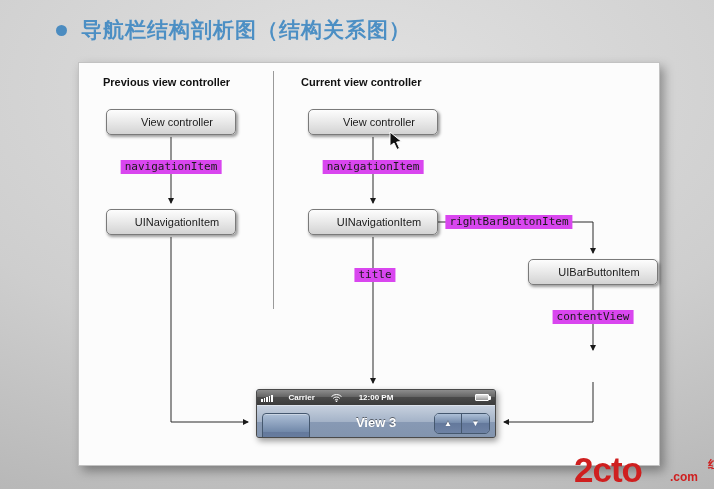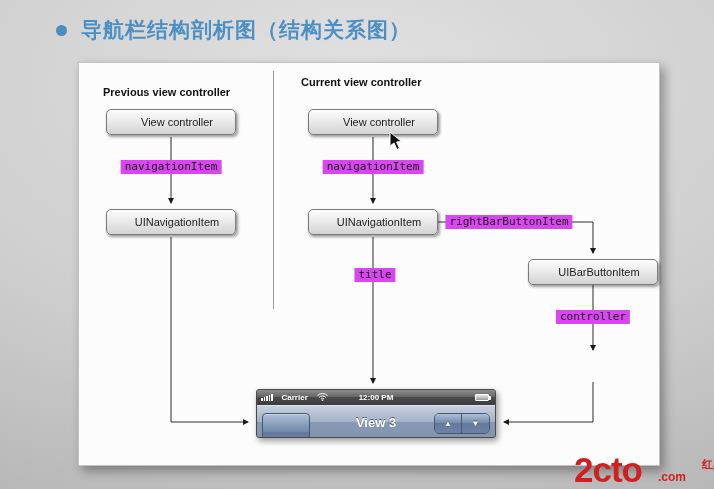--- a/index.html
+++ b/index.html
@@ -48,21 +48,21 @@
   .phone {
     left: 177px; top: 326px; width: 240px; height: 49px;
     border: 1px solid #4a4a4a; border-radius: 3px; overflow: hidden;
     box-shadow: 2px 3px 6px rgba(0,0,0,0.4); z-index: 2; background: #8294ae;
   }
   .statusbar {
     position: relative; height: 15px; color: #fff; font-size: 8px; font-weight: bold;
     background: linear-gradient(#8d8d8d, #626262 49%, #4a4a4a 50%, #3c3c3c);
     display: flex; align-items: center; padding: 0 4px;
   }
-  .statusbar .left-group { display: flex; align-items: flex-start; gap: 9px; }
+  .statusbar .left-group { display: flex; align-items: flex-end; gap: 16px; }
   .sig-bars { display: flex; align-items: flex-end; gap: 1px; height: 8px; }
   .sig-bars i { display: block; width: 1.5px; background: #fff; }
   .sig-bars i:nth-child(1){height:3px}.sig-bars i:nth-child(2){height:4px}
   .sig-bars i:nth-child(3){height:5px}.sig-bars i:nth-child(4){height:6px}
   .sig-bars i:nth-child(5){height:7px}
   .time { position: absolute; left: 50%; transform: translateX(-50%); }
   .battery { margin-left: auto; display: flex; align-items: center; }
   .battery .cell { width: 14px; height: 7px; border: 1px solid #fff; border-radius: 1px; background: linear-gradient(#e8e8e8,#9a9a9a); }
   .battery .nub { width: 2px; height: 4px; background: #fff; border-radius: 0 1px 1px 0; }
 
@@ -95,24 +95,24 @@
     text-shadow: 0 -1px 0 rgba(0,0,0,0.45);
     background: linear-gradient(#aec0d7, #7289aa 49%, #64799c 50%, #6e82a4);
   }
   .segctl .seg:first-child { border-right: 1px solid #45586f; }
 
   .cursor { z-index: 6; }
 
   
   .watermark {
     position: absolute; left: 574px; top: 438px; width: 140px; height: 48px;
-    display: flex; align-items: flex-end; gap: 16px; z-index: 9;
+    display: flex; align-items: flex-end; gap: 10px; z-index: 9;
   }
   .wm-brand { font-size: 35px; font-weight: bold; color: #cf1f1f; line-height: 0.95; letter-spacing: -1px; }
-  .wm-domain { font-size: 12px; font-weight: bold; color: #cf1f1f; margin-bottom: 2px; }
+  .wm-domain { font-size: 12px; font-weight: bold; color: #cf1f1f; margin-bottom: 2px; margin-left: 18px; }
   .wm-name { font-size: 11px; font-weight: bold; color: #cf1f1f; margin-bottom: 14px; white-space: nowrap; }
 </style>
 </head>
 <body>
 
 <div class="slide-title-row">
   <span class="title-bullet"></span>
   <span class="slide-title">导航栏结构剖析图（结构关系图）</span>
 </div>
 
@@ -128,35 +128,35 @@
       <path d="M92 74 V140" marker-end="url(#arr)"></path>
       <path d="M92 174 V359 H169" marker-end="url(#arr)"></path>
       <path d="M294 74 V140" marker-end="url(#arr)"></path>
       <path d="M294 174 V320" marker-end="url(#arr)"></path>
       <path d="M359 159 H514 V190" marker-end="url(#arr)"></path>
       <path d="M514 222 V287" marker-end="url(#arr)"></path>
       <path d="M514 319 V359 H425" marker-end="url(#arr)"></path>
     </g>
   </svg>
 
-  <div class="col-header" style="left:24px; top:13px;margin-top:10px;">Previous view controller</div>
+  <div class="col-header" style="left:24px; top:13px;">Previous view controller</div>
   <div class="col-header" style="left:222px; top:13px;text-align:right;">Current view controller</div>
   <div class="divider" style="left:194px; top:8px; height:238px;"></div>
 
   <div class="node" style="left:27px; top:46px;">View controller</div>
   <div class="mono-label" style="left:92px; top:97px;">navigationItem</div>
   <div class="node" style="left:27px; top:146px;">UINavigationItem</div>
 
   <div class="node" style="left:229px; top:46px;">View controller</div>
   <div class="mono-label" style="left:294px; top:97px;">navigationItem</div>
   <div class="node" style="left:229px; top:146px;">UINavigationItem</div>
   <div class="mono-label" style="left:296px; top:205px;">title</div>
   <div class="mono-label" style="left:430px; top:152px;">rightBarButtonItem</div>
   <div class="node" style="left:449px; top:196px;">UIBarButtonItem</div>
-  <div class="mono-label" style="left:514px; top:247px;">controller</div>
+  <div class="mono-label" style="left:514px; top:247px;">contentView</div>
 
   <div class="phone">
     <div class="statusbar">
       <div class="left-group">
         <span class="sig-bars">
             <i></i>
             <i></i>
             <i></i>
             <i></i>
             <i></i>

